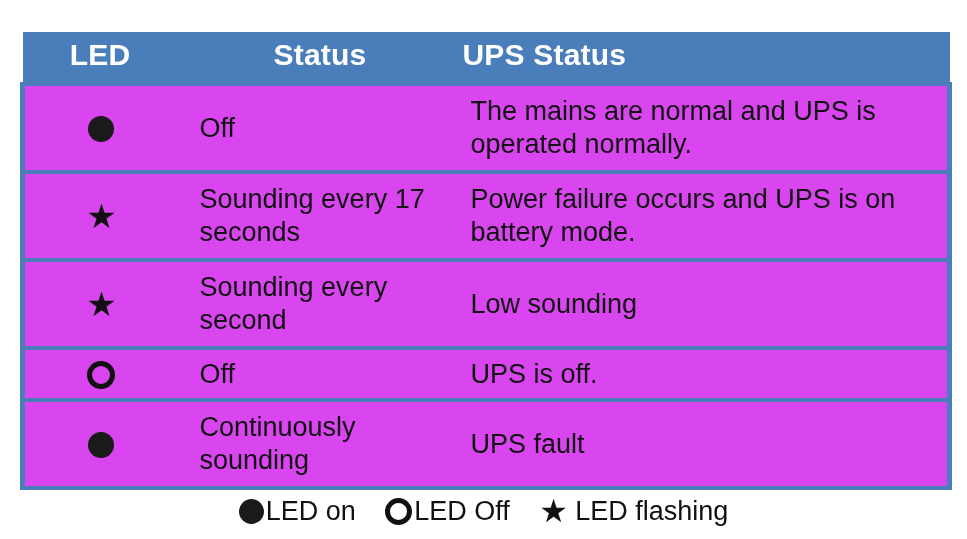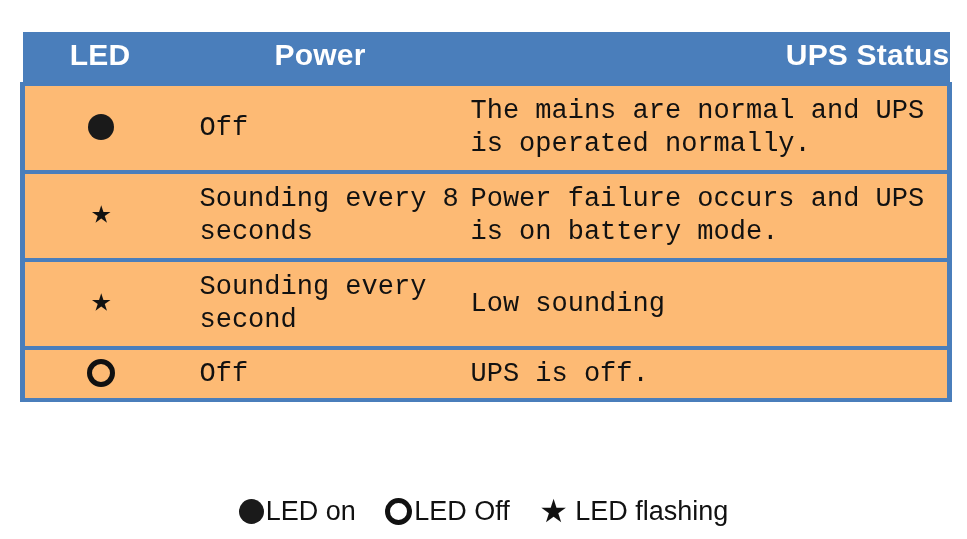--- a/index.html
+++ b/index.html
@@ -45,26 +45,25 @@
     color: #ffffff;
     font-size: 30px;
     font-weight: bold;
     text-align: center;
     padding: 6px 0 10px 0;
     border: none;
     letter-spacing: 0.2px;
   }
   th.th-led    { text-align: center; }
   th.th-alarm  { text-align: center; }
-  th.th-status { text-align: right; }
+  th.th-status { text-align: left; }
 
   
   tbody tr {
-    background: #fdba74;
-    font-family: Liberation Mono, monospace;
+    background: #d946ef;
   }
   tbody td {
     border-top: 4px solid #4a7ebb;
     border-bottom: 0;
     vertical-align: middle;
     color: #111111;
     font-size: 27px;
     line-height: 1.22;
     padding: 0;
   }
@@ -170,21 +169,21 @@
 
   <table class="ups-table">
     <colgroup>
       <col class="col-led">
       <col class="col-alarm">
       <col class="col-status">
     </colgroup>
     <thead>
       <tr class="header-row">
         <th class="th-led">LED</th>
-        <th class="th-alarm">Power</th>
+        <th class="th-alarm">Status</th>
         <th class="th-status">UPS Status</th>
       </tr>
     </thead>
     <tbody>
 
       <tr class="row-tall">
         <td class="cell-led">
           <span class="led led-on"></span>
         </td>
         <td class="cell-alarm">
@@ -193,21 +192,21 @@
         <td class="cell-status">
           <span class="cell-text">The mains are normal and UPS is operated normally.</span>
         </td>
       </tr>
 
       <tr class="row-tall">
         <td class="cell-led">
           <span class="led led-flash">★</span>
         </td>
         <td class="cell-alarm">
-          <span class="cell-text">Sounding every 8 seconds</span>
+          <span class="cell-text">Sounding every 17 seconds</span>
         </td>
         <td class="cell-status">
           <span class="cell-text">Power failure occurs and UPS is on battery mode.</span>
         </td>
       </tr>
 
       <tr class="row-tall">
         <td class="cell-led">
           <span class="led led-flash">★</span>
         </td>
@@ -224,20 +223,31 @@
           <span class="led led-off"></span>
         </td>
         <td class="cell-alarm">
           <span class="cell-text">Off</span>
         </td>
         <td class="cell-status">
           <span class="cell-text">UPS is off.</span>
         </td>
       </tr>
 
+      <tr class="row-tall">
+        <td class="cell-led">
+          <span class="led led-on"></span>
+        </td>
+        <td class="cell-alarm">
+          <span class="cell-text">Continuously sounding</span>
+        </td>
+        <td class="cell-status">
+          <span class="cell-text">UPS fault</span>
+        </td>
+      </tr>
 
     </tbody>
   </table>
 
   <div class="legend">
     <span class="legend-item">
       <span class="led legend-glyph led-on"></span><span class="legend-label">LED on</span>
     </span>
     <span class="legend-item">
       <span class="led legend-glyph led-off"></span><span class="legend-label">LED Off</span>

